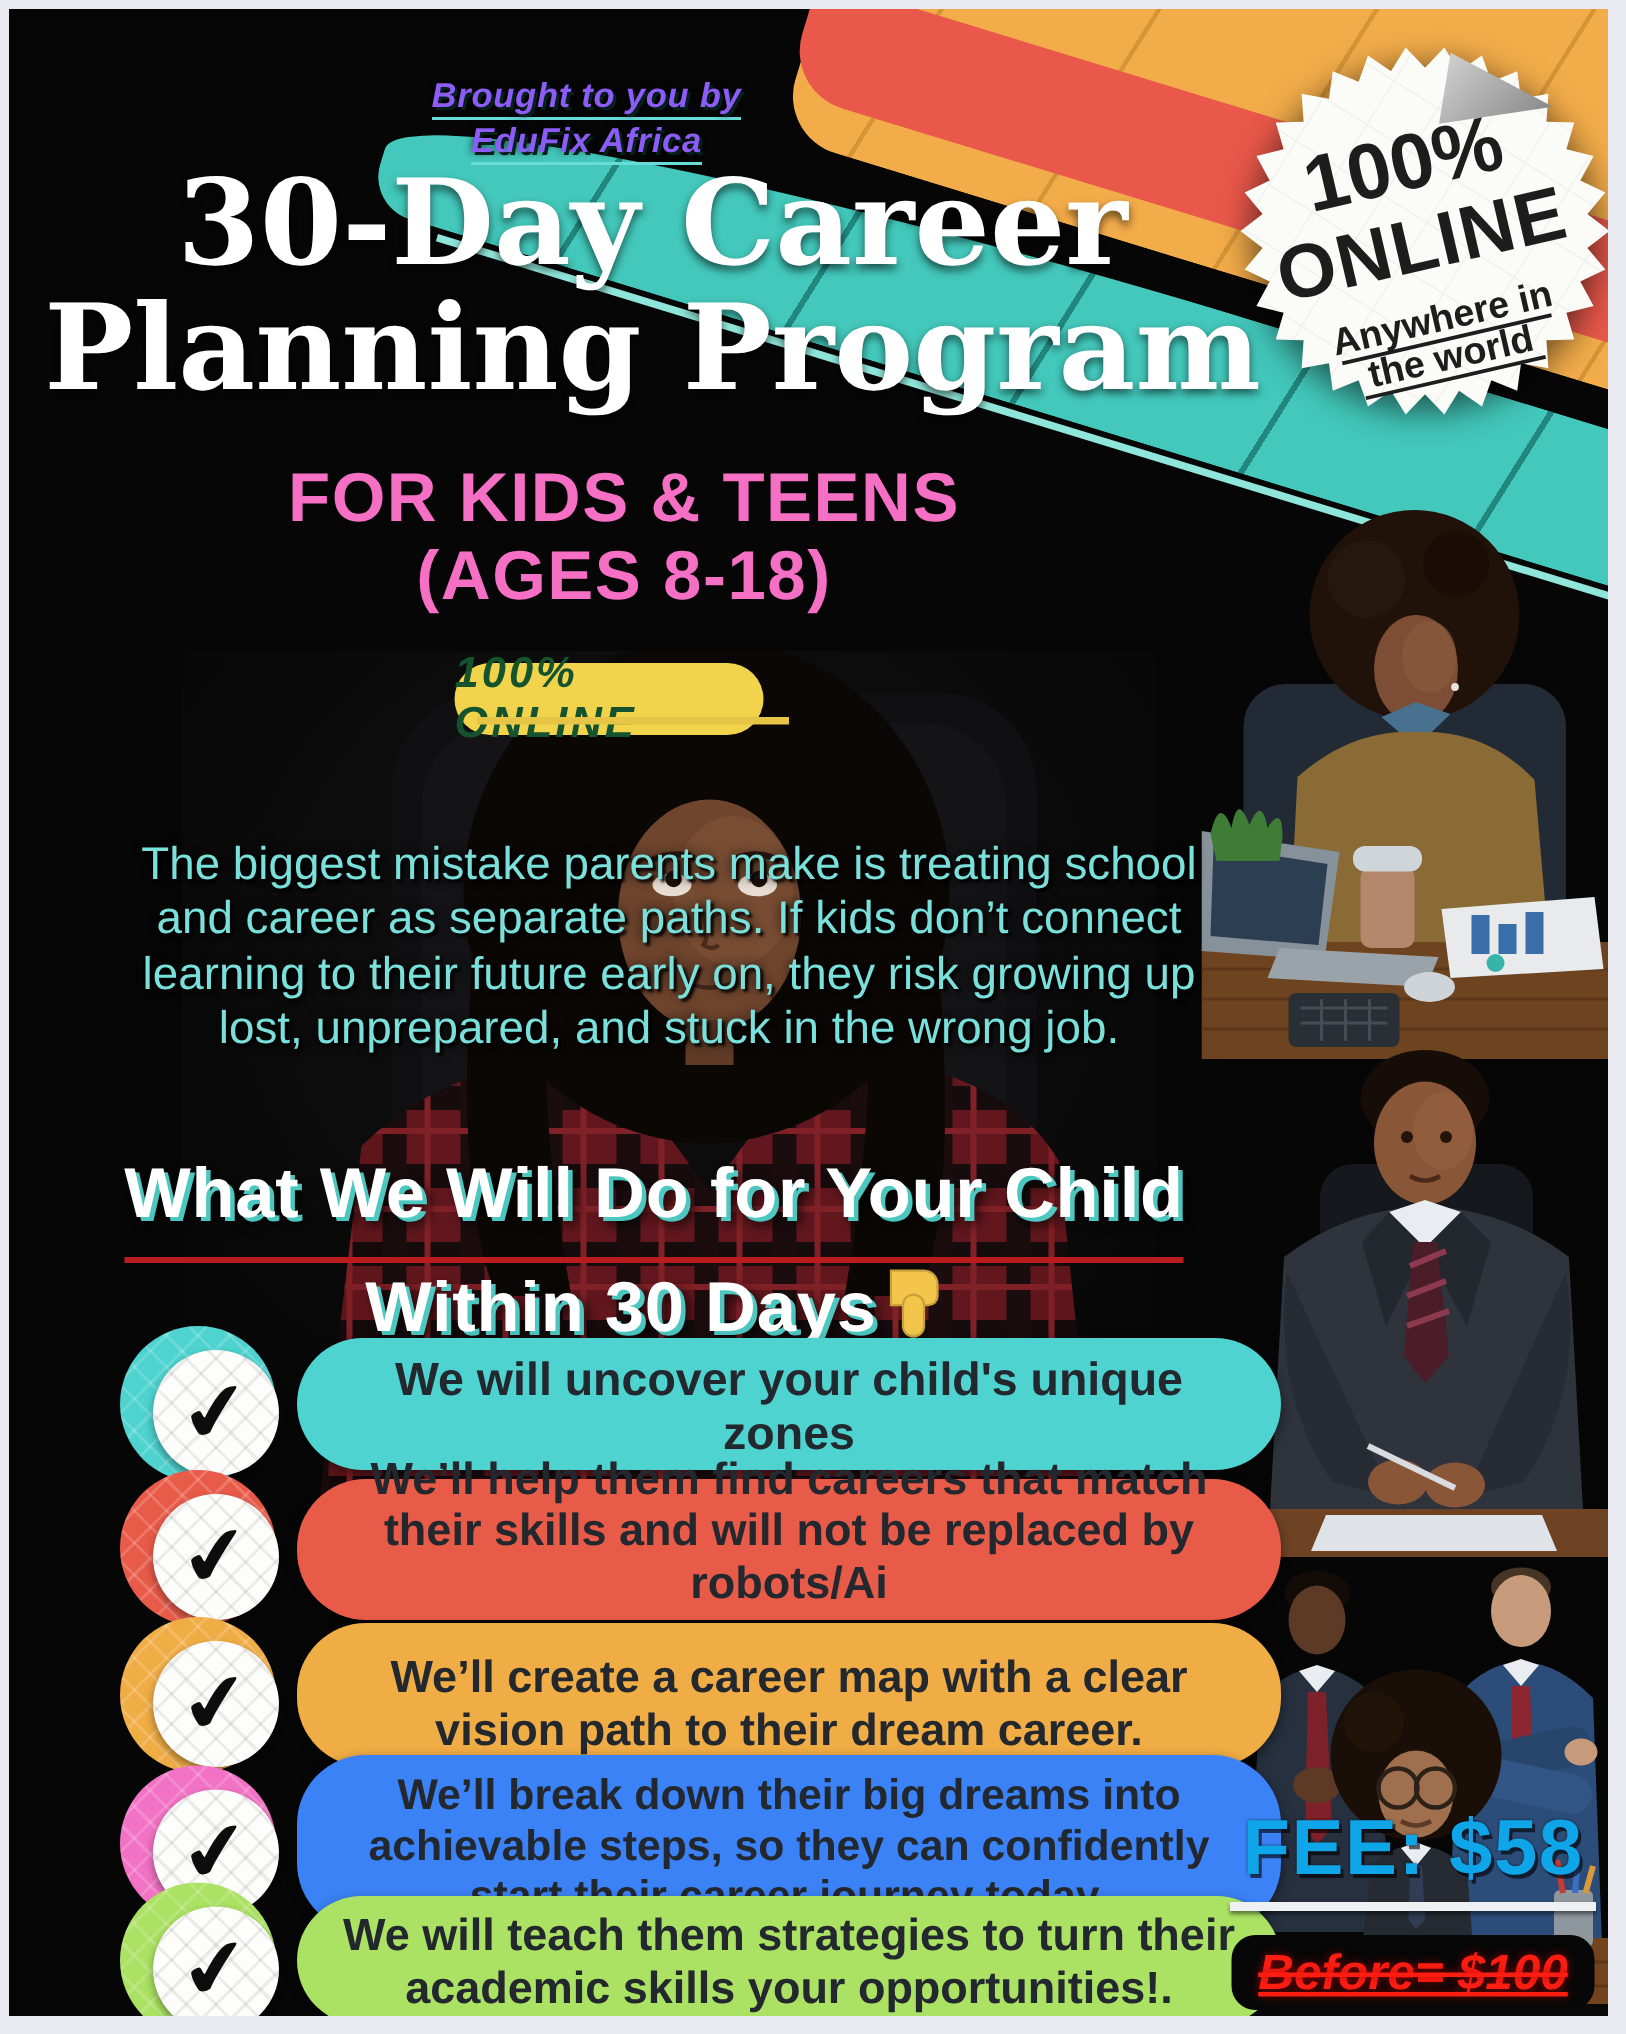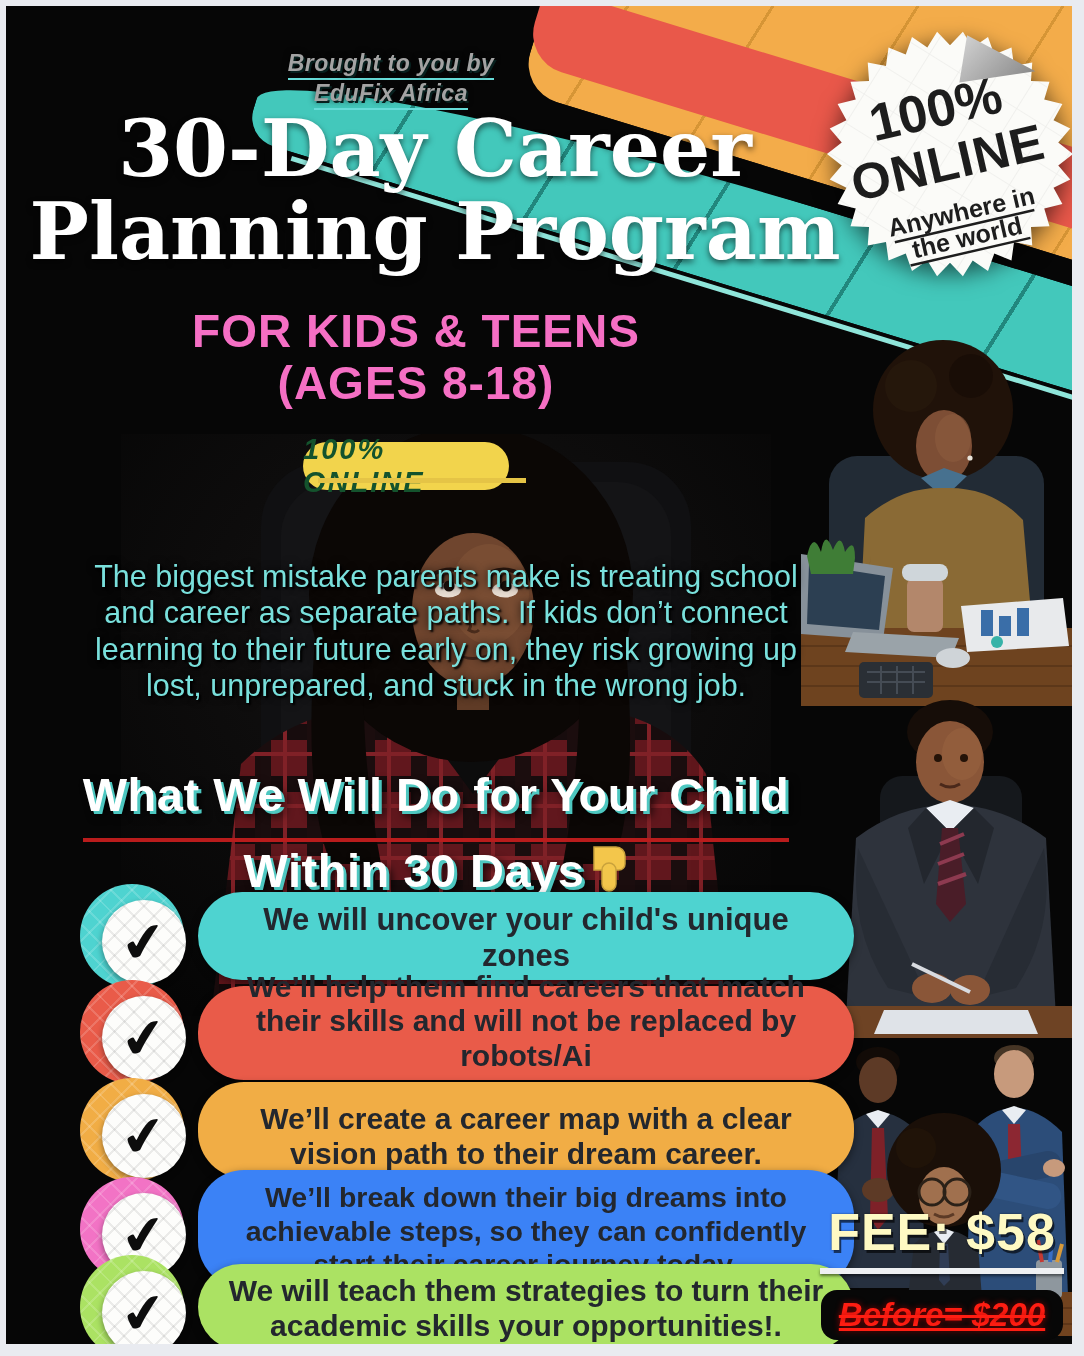--- a/index.html
+++ b/index.html
@@ -25,21 +25,21 @@
   .arc-line{left:286px;top:150px;width:1000px;height:5px;transform:rotate(17deg);background:#8fe5da;}
 
   
   .badge{position:absolute;left:816px;top:22px;width:256px;height:252px;z-index:3;
     filter:drop-shadow(0 5px 10px rgba(0,0,0,.55));}
   .badge svg{width:100%;height:100%;}
   .badge text{font-family:var(--sans);fill:#1d1d1d;font-weight:bold;}
 
   
   .brought{position:absolute;left:180px;top:44px;width:410px;text-align:center;z-index:4;
-    color:#a3a3a3;font-size:23px;font-style:italic;font-weight:bold;letter-spacing:.5px;
+    color:#8b5cf6;font-size:23px;font-style:italic;font-weight:bold;letter-spacing:.5px;
     text-shadow:2px 2px 0 #07201e,0 0 6px rgba(0,0,0,.8);}
   .brought span{display:inline-block;border-bottom:2px solid #67dcd8;padding-bottom:1px;}
   .title{position:absolute;left:18px;top:102px;width:822px;text-align:center;z-index:4;
     font-family:var(--serif);font-weight:bold;color:#fff;font-size:79px;line-height:1.05;
     text-shadow:0 3px 6px rgba(0,0,0,.6);}
   .audience{position:absolute;left:60px;top:300px;width:700px;text-align:center;z-index:4;
     color:#f56fc4;font-size:46px;font-weight:bold;letter-spacing:1px;line-height:1.12;}
   .online-pill{position:absolute;left:297px;top:436px;width:206px;height:48px;z-index:4;
     background:#f2d44c;border-radius:24px;display:flex;align-items:center;justify-content:flex-start;
     color:#14532d;font-size:29px;font-weight:bold;font-style:italic;letter-spacing:2px;}
@@ -68,21 +68,21 @@
     background-image:repeating-linear-gradient(45deg,rgba(255,255,255,.16) 0 2px,transparent 2px 15px),
                      repeating-linear-gradient(-45deg,rgba(255,255,255,.16) 0 2px,transparent 2px 15px);}
   .med .w{position:absolute;left:22px;top:16px;width:84px;height:84px;border-radius:50%;background:#fdfdfb;
     background-image:repeating-linear-gradient(45deg,rgba(0,0,0,.07) 0 2px,transparent 2px 14px),
                      repeating-linear-gradient(-45deg,rgba(0,0,0,.07) 0 2px,transparent 2px 14px);
     display:flex;align-items:center;justify-content:center;box-shadow:0 3px 6px rgba(0,0,0,.4);}
   .med .k{font-size:54px;font-weight:bold;color:#0d0d0d;transform:rotate(-8deg);line-height:1;}
 
   
   .fee-wrap{position:absolute;left:800px;top:1196px;width:272px;text-align:center;z-index:6;}
-  .fee{color:#fef9c3;font-size:52px;font-weight:bold;letter-spacing:1px;
+  .fee{color:#0ea5e9;font-size:52px;font-weight:bold;letter-spacing:1px;
     text-shadow:2px 3px 0 rgba(0,0,0,.6),0 0 2px rgba(0,0,0,.6);}
   .fee-line{width:244px;height:6px;background:#eef0f2;margin:6px auto 0;box-shadow:0 2px 3px rgba(0,0,0,.5);}
   .before{display:inline-block;margin-top:16px;background:#070707;border-radius:16px;padding:6px 18px;
     color:#ff1d12;font-size:33px;font-weight:bold;font-style:italic;
     text-decoration:underline line-through;text-decoration-thickness:3px;
     text-shadow:0 0 6px rgba(160,0,0,.8);}
 
   
   .photo{position:absolute;z-index:2;pointer-events:none;}
   .ph-girl{left:115px;top:428px;width:650px;height:582px;z-index:1;}
@@ -336,16 +336,16 @@
   <div class="med" style="top:1249px;">
     <div class="c" style="background-color: rgb(171, 226, 99);"></div>
     <div class="w">
         <span class="k">✔</span>
       </div>
   </div>
 
   <div class="fee-wrap">
     <div class="fee">FEE: $58</div>
     <div class="fee-line"></div>
-    <div class="before">Before= $200</div>
+    <div class="before">Before= $100</div>
   </div>
 
 </div>
 
 </body></html>

